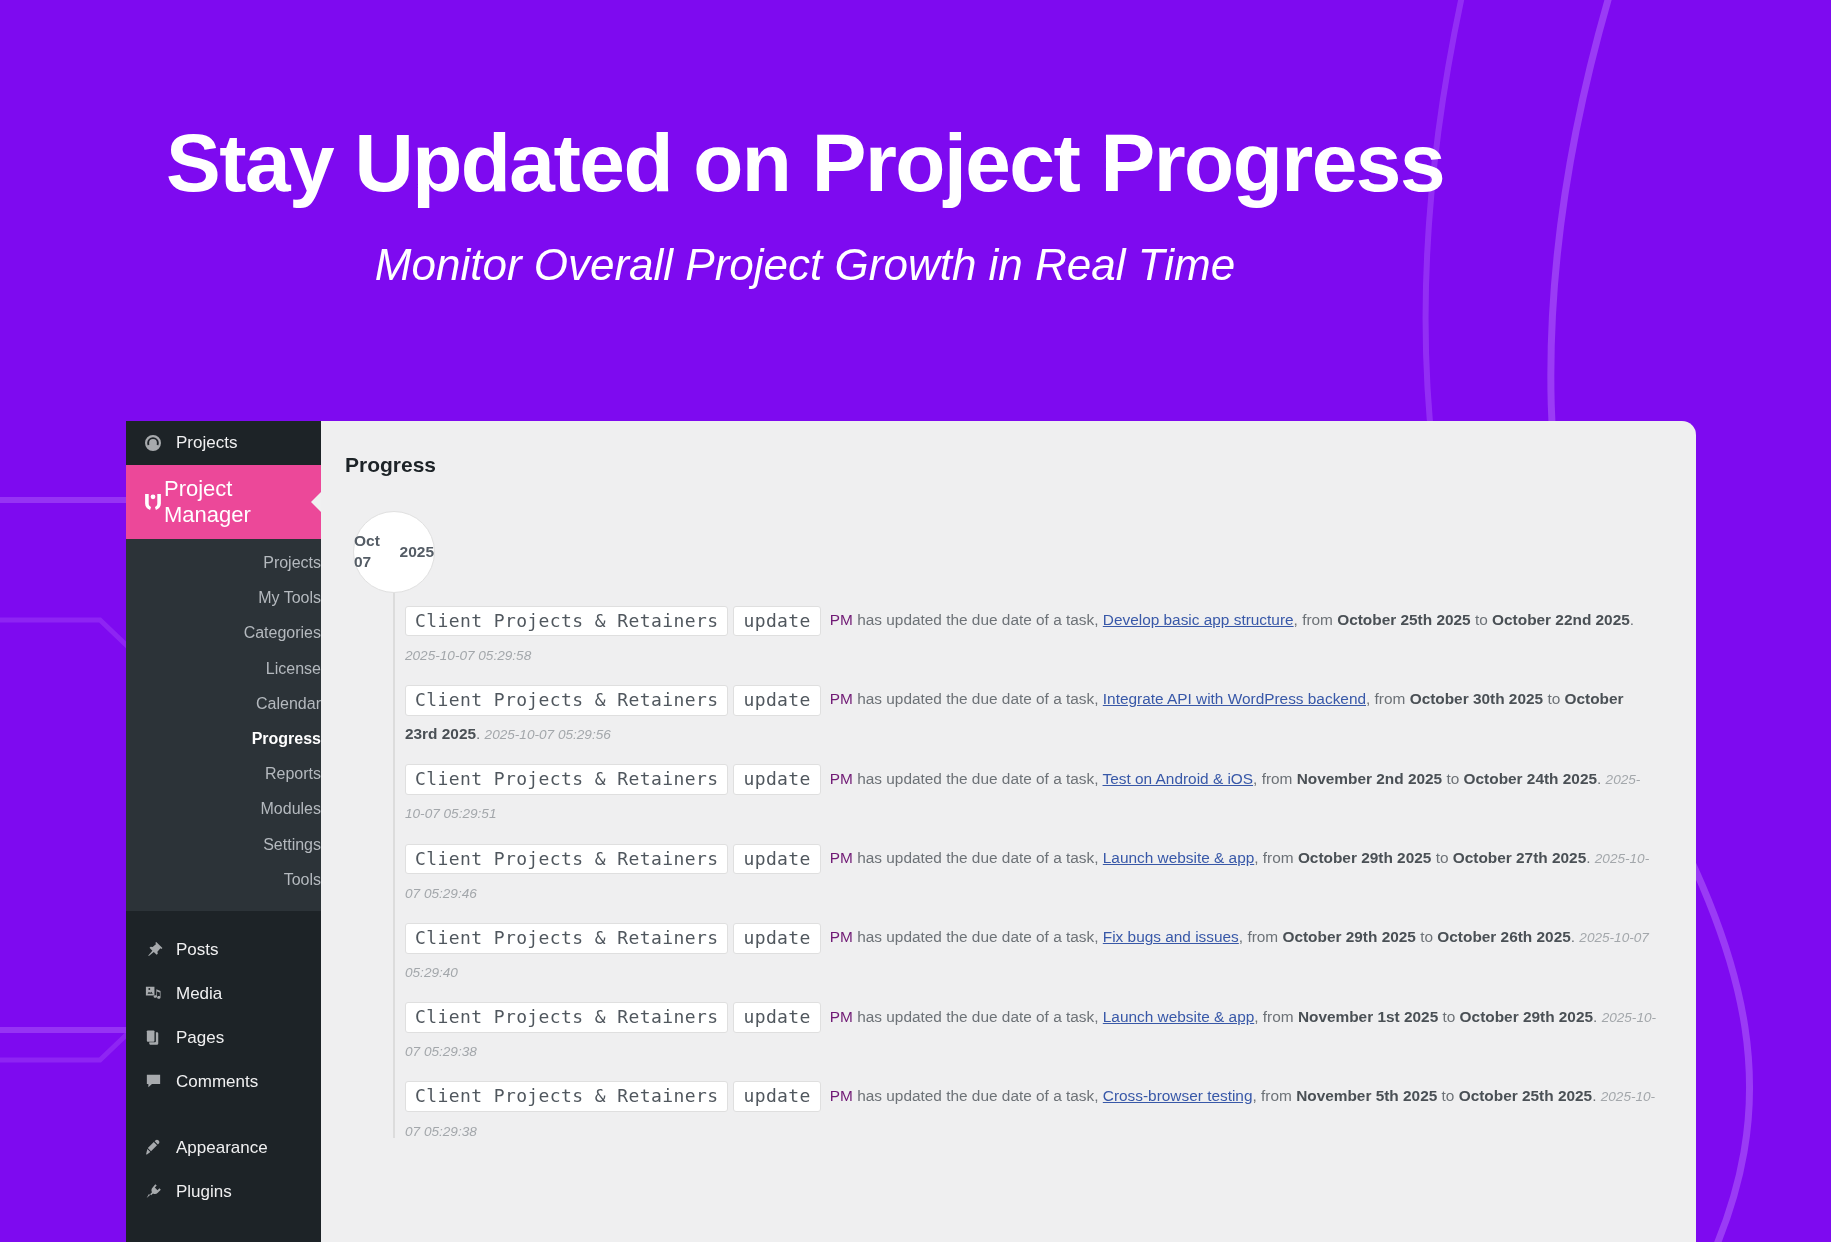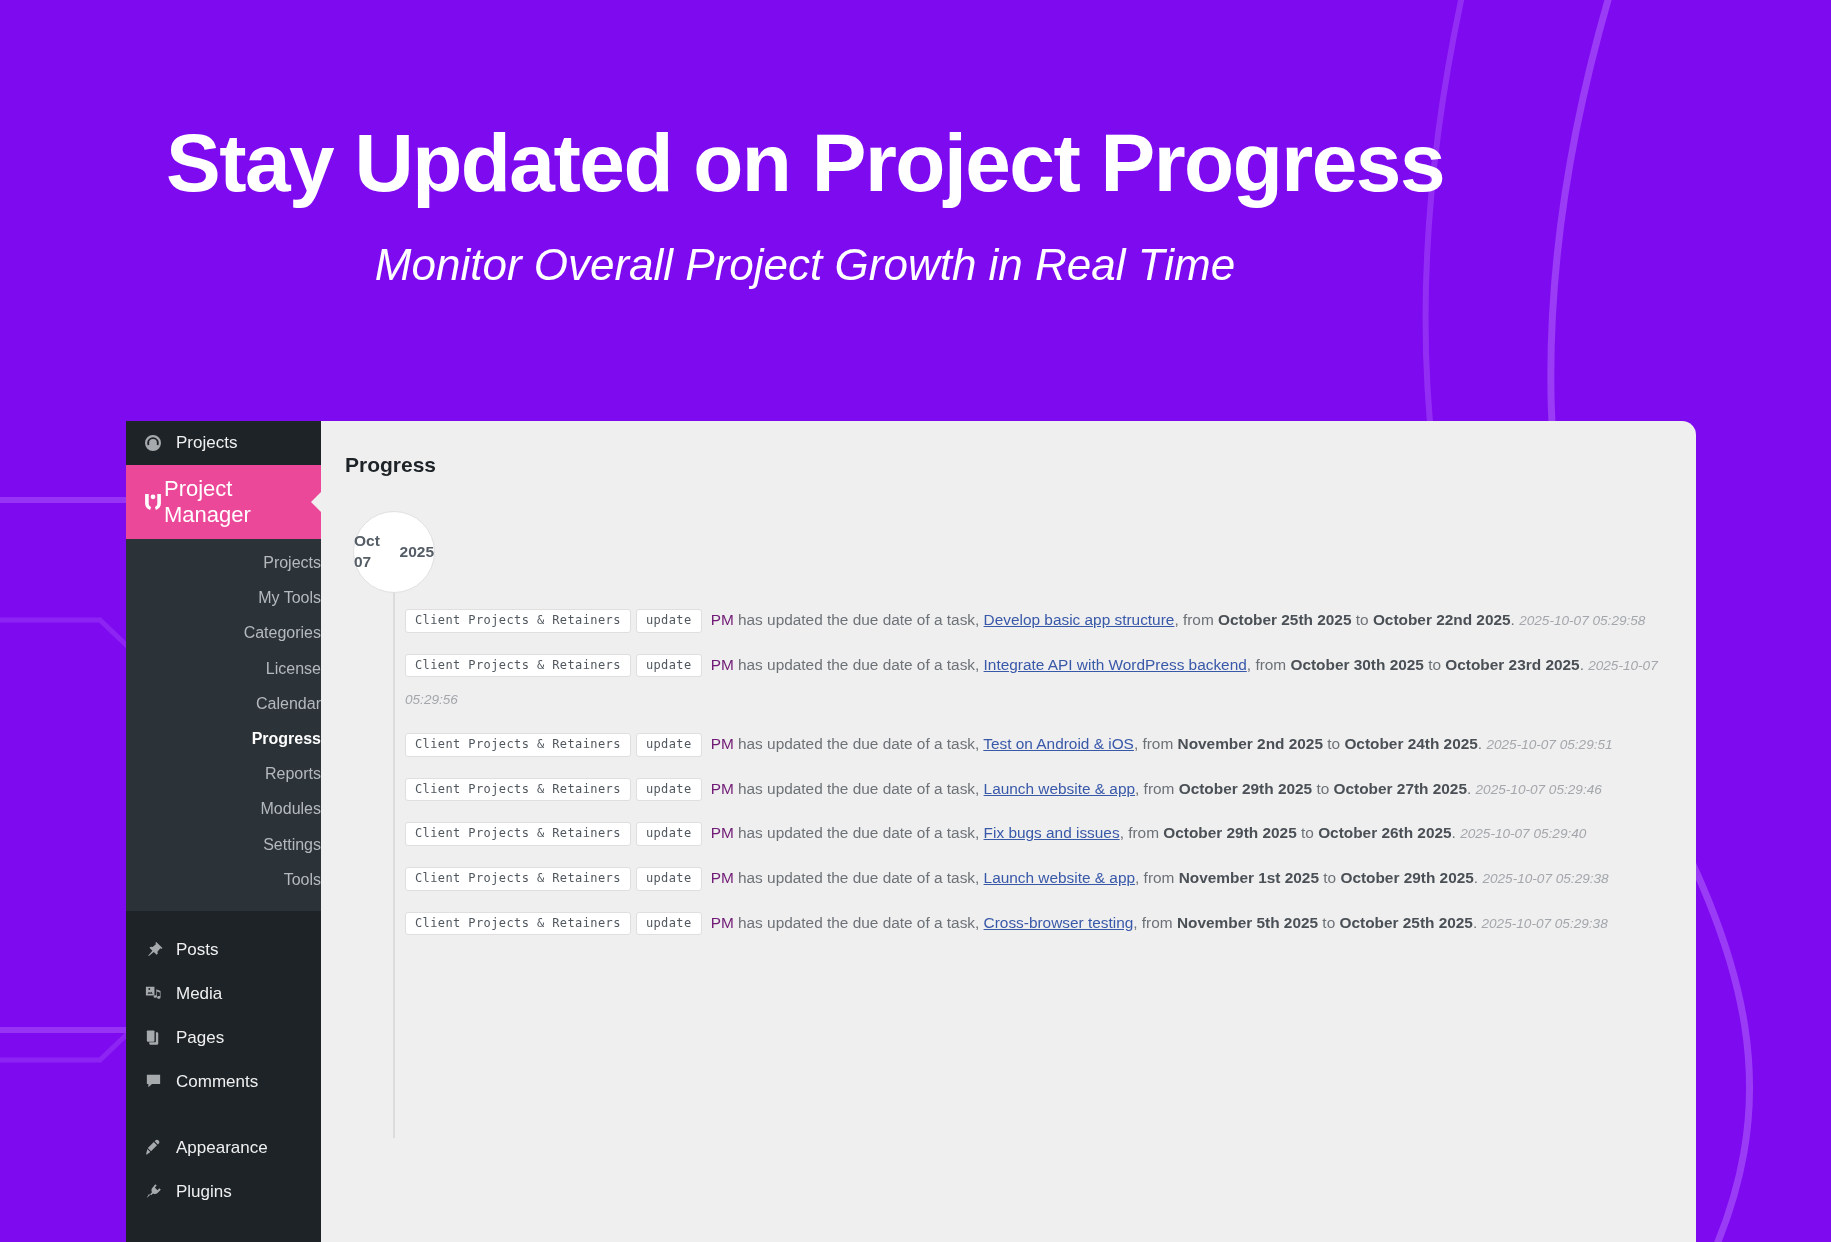--- a/index.html
+++ b/index.html
@@ -144,21 +144,21 @@
     line-height:2.25;
     color:#6d7277;
     padding-bottom:10px;
   }
   .chip {
     display:inline-block;
     background:#ffffff;
     border:1px solid #dfdfdf;
     border-radius:3px;
     padding:4px 9px;
-    font-size:12px;
+    font-size:18px;
     font-family:"DejaVu Sans Mono", monospace;
     color:#50575e;
     letter-spacing:0.4px;
     vertical-align:middle;
     margin-right:5px;
     line-height:1.15;
   }
   .chip.type { margin-right:9px; }
   .actor { color:#701a75; }
   .task-link { color:#3858a8; }

